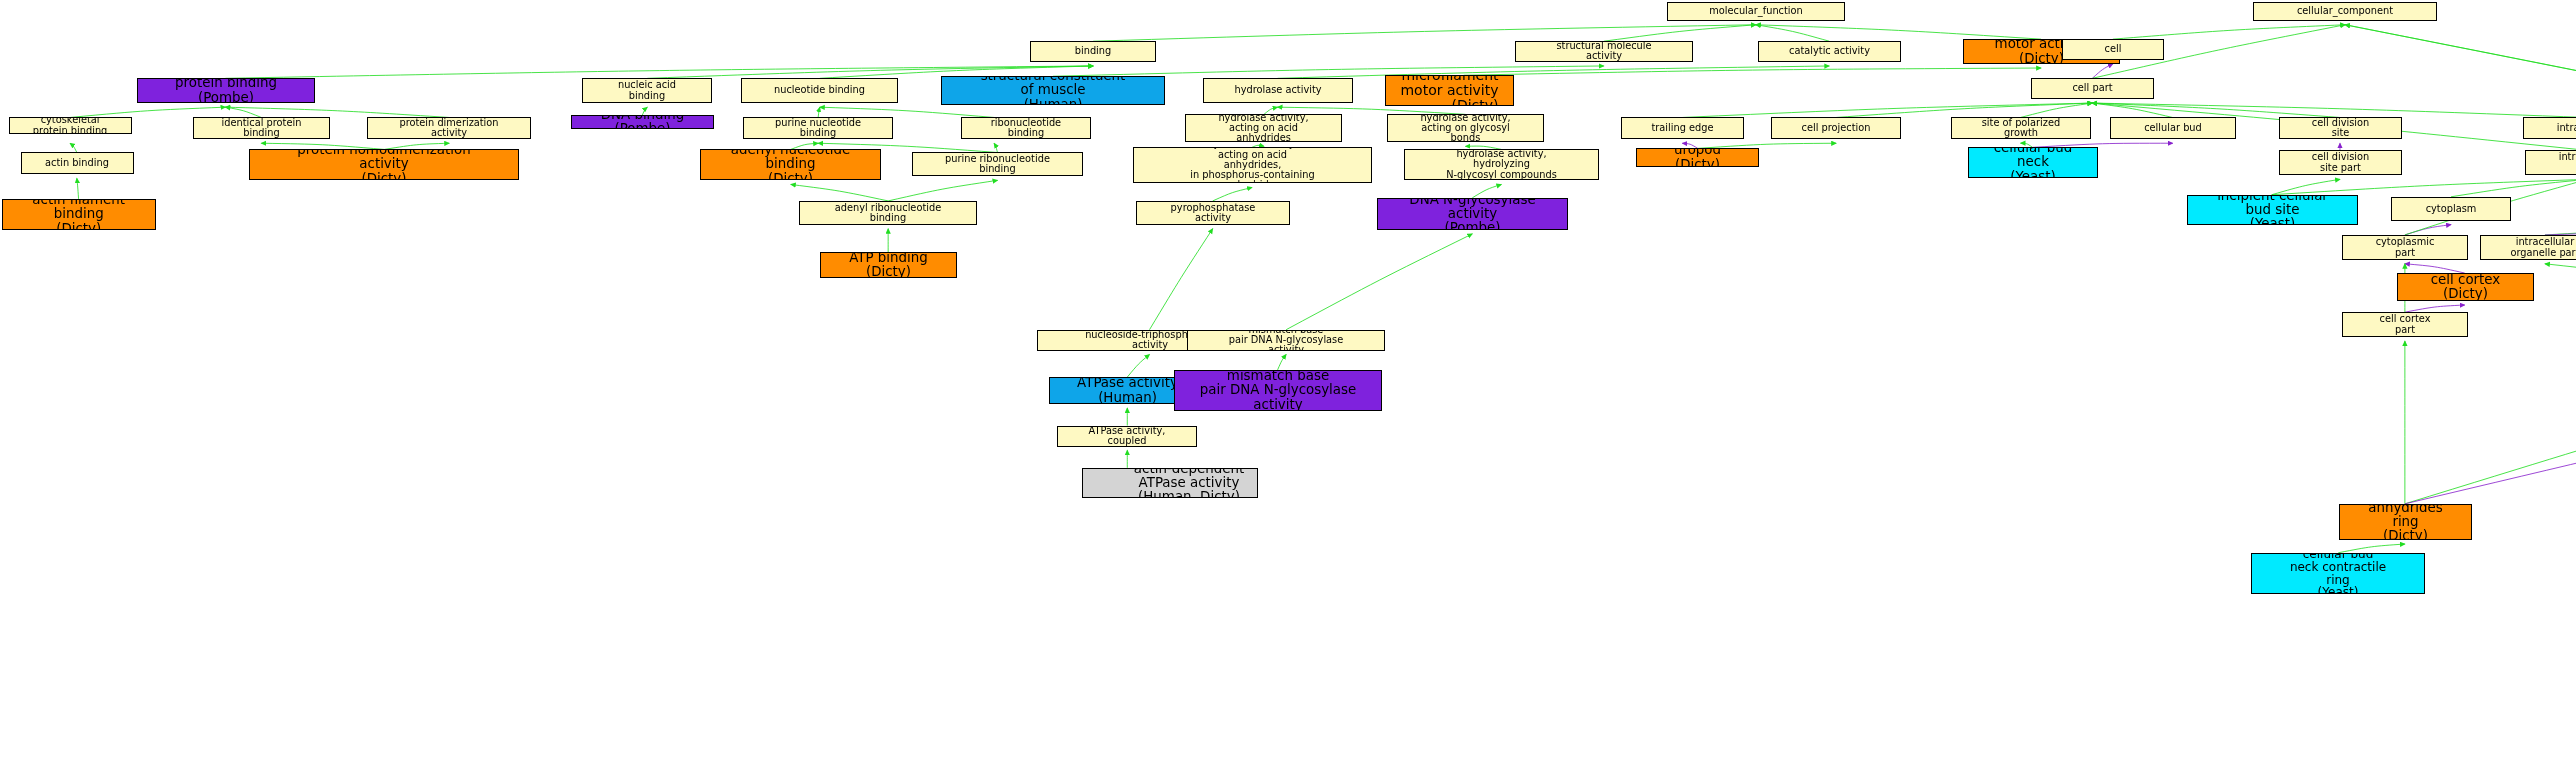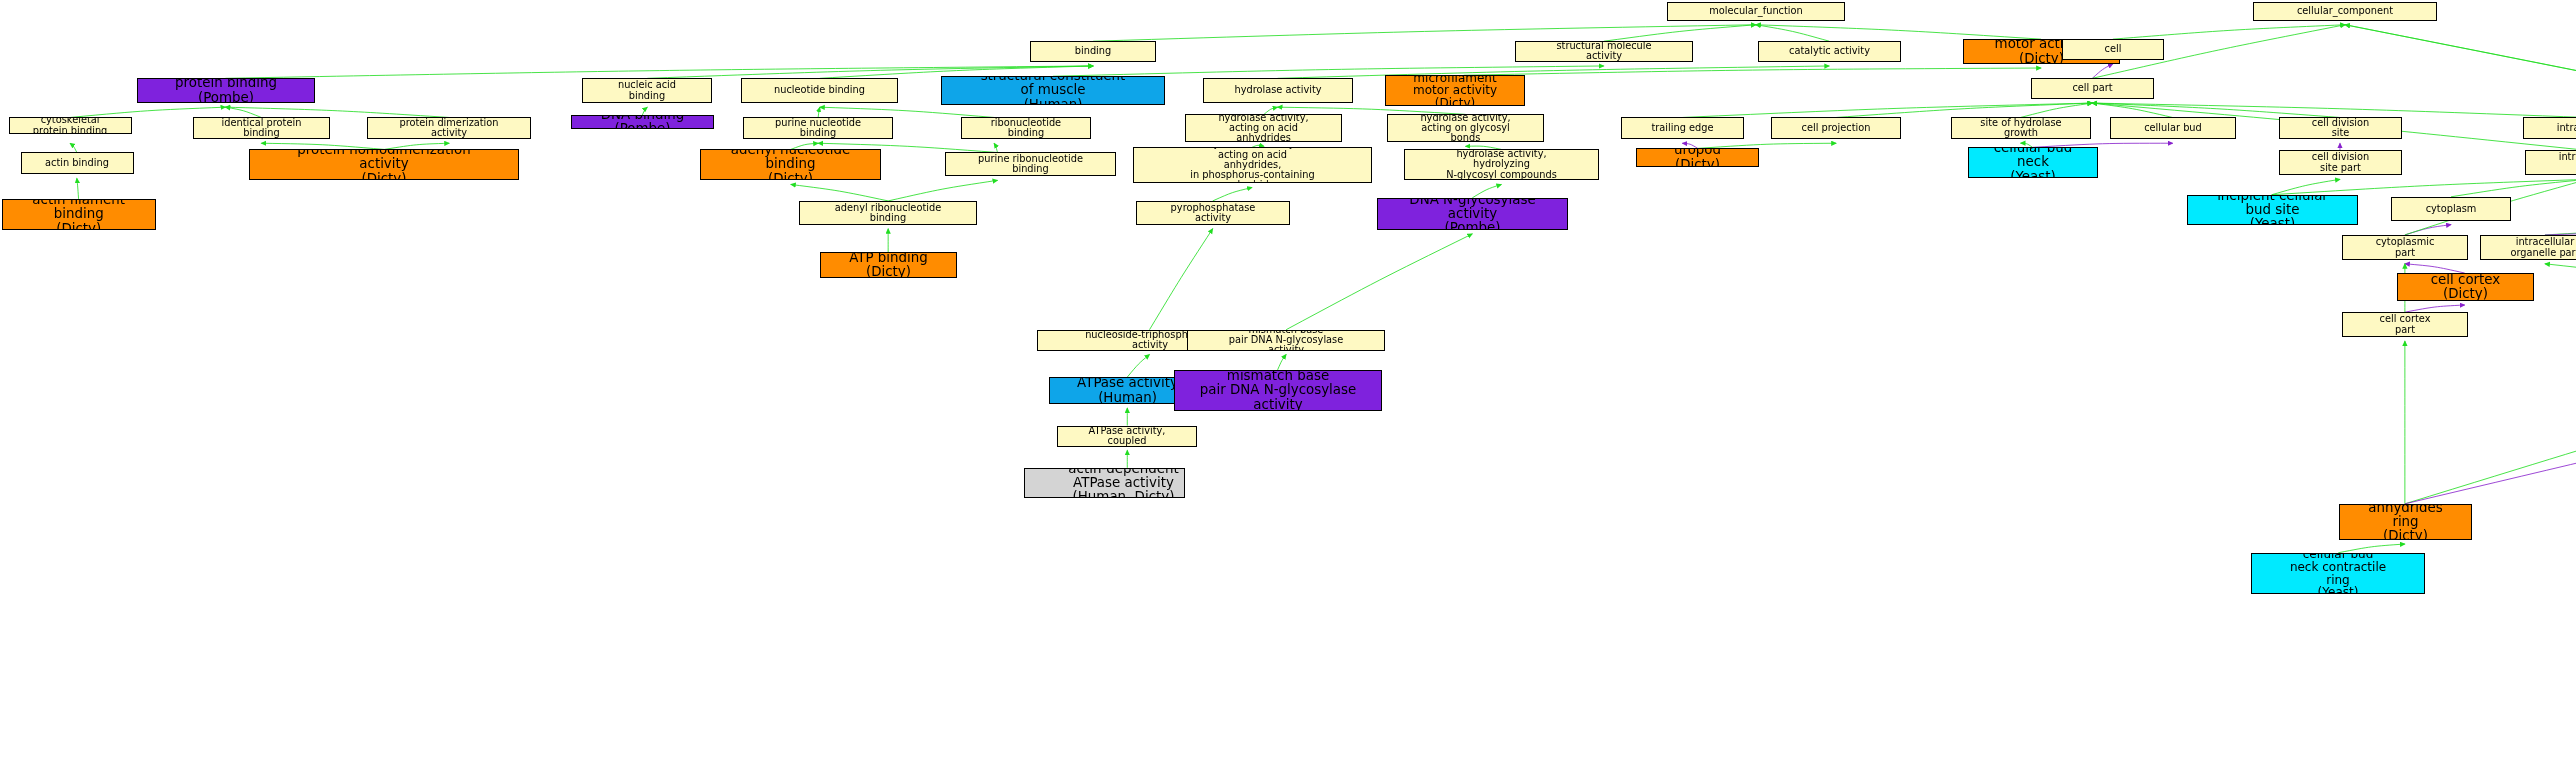--- a/index.html
+++ b/index.html
@@ -300,21 +300,21 @@
 (Dicty)</div>
     <div class="node c-purple lg" style="left: 137px; top: 78px; width: 178px; height: 25px; font-size: 13.4px;">protein binding
 (Pombe)</div>
     <div class="node c-white sm" style="left: 582px; top: 78px; width: 130px; height: 25px; font-size: 9.8px;">nucleic acid
 binding</div>
     <div class="node c-white sm" style="left: 741px; top: 78px; width: 157px; height: 25px; font-size: 9.8px;">nucleotide binding</div>
     <div class="node c-red lg" style="left: 941px; top: 76px; width: 224px; height: 29px; font-size: 13.4px;">structural constituent
 of muscle
 (Human)</div>
     <div class="node c-white sm" style="left: 1203px; top: 78px; width: 150px; height: 25px; font-size: 9.8px;">hydrolase activity</div>
-    <div class="node c-orange lg" style="left: 1385px; top: 75px; width: 140px; height: 31px; font-size: 12px;">microfilament
+    <div class="node c-orange lg" style="left: 1385px; top: 75px; width: 129px; height: 31px; font-size: 14px; text-align: right;">microfilament
 motor activity
 (Dicty)</div>
     <div class="node c-white sm" style="left: 8.6px; top: 117px; width: 123px; height: 17px; font-size: 9.8px;">cytoskeletal
 protein binding</div>
     <div class="node c-white sm" style="left: 193px; top: 117px; width: 137px; height: 21.6px; font-size: 9.8px;">identical protein
 binding</div>
     <div class="node c-white sm" style="left: 367px; top: 117px; width: 164px; height: 21.6px; font-size: 9.8px;">protein dimerization
 activity</div>
     <div class="node c-purple lg" style="left: 571px; top: 115px; width: 143px; height: 14px; font-size: 13.4px;">DNA binding
 (Pombe)</div>
@@ -329,21 +329,21 @@
 acting on glycosyl
 bonds</div>
     <div class="node c-white sm" style="left: 1621px; top: 117px; width: 123px; height: 21.6px; font-size: 9.8px;">trailing edge</div>
     <div class="node c-white sm" style="left: 20.5px; top: 152px; width: 113px; height: 21.6px; font-size: 9.8px;">actin binding</div>
     <div class="node c-orange lg" style="left: 249px; top: 149px; width: 270px; height: 31px; font-size: 13.4px;">protein homodimerization
 activity
 (Dicty)</div>
     <div class="node c-orange lg" style="left: 700px; top: 149px; width: 181px; height: 31px; font-size: 13.4px;">adenyl nucleotide
 binding
 (Dicty)</div>
-    <div class="node c-white sm" style="left: 912px; top: 152px; width: 171px; height: 24px; font-size: 9.8px; margin-left: 33px;">purine ribonucleotide
+    <div class="node c-white sm" style="left: 912px; top: 152px; width: 171px; height: 24px; font-size: 9.8px;">purine ribonucleotide
 binding</div>
     <div class="node c-white sm" style="left: 1133px; top: 147px; width: 239px; height: 36px; font-size: 9.8px;">hydrolase activity,
 acting on acid
 anhydrides,
 in phosphorus-containing
 anhydrides</div>
     <div class="node c-white sm" style="left: 1404px; top: 149px; width: 195px; height: 31px; font-size: 9.8px;">hydrolase activity,
 hydrolyzing
 N-glycosyl compounds</div>
     <div class="node c-orange lg" style="left: 1636px; top: 148px; width: 123px; height: 19px; font-size: 13.4px;">uropod
@@ -367,28 +367,28 @@
 activity</div>
     <div class="node c-red lg" style="left: 1049px; top: 377px; width: 157px; height: 27px; font-size: 13.4px;">ATPase activity
 (Human)</div>
     <div class="node c-purple lg" style="left: 1174px; top: 370px; width: 208px; height: 41px; font-size: 13.4px;">purine-specific
 mismatch base
 pair DNA N-glycosylase
 activity
 (Pombe)</div>
     <div class="node c-white sm" style="left: 1057px; top: 426px; width: 140px; height: 20.6px; font-size: 9.8px;">ATPase activity,
 coupled</div>
-    <div class="node c-grey lg" style="left: 1024px; top: 468px; width: 161px; height: 30px; font-size: 13.4px; padding-left: 38px;">actin-dependent
+    <div class="node c-grey lg" style="left: 1082px; top: 468px; width: 176px; height: 30px; font-size: 13.4px; padding-left: 38px;">actin-dependent
 ATPase activity
 (Human, Dicty)</div>
     <div class="node c-white sm" style="left: 2253px; top: 2.1px; width: 184px; height: 18.5px; font-size: 9.8px;">cellular_component</div>
     <div class="node c-white sm" style="left: 2062px; top: 39px; width: 102px; height: 20.6px; font-size: 9.8px;">cell</div>
     <div class="node c-white sm" style="left: 2031px; top: 78px; width: 123px; height: 20.6px; font-size: 9.8px;">cell part</div>
     <div class="node c-white sm" style="left: 1771px; top: 117px; width: 130px; height: 21.6px; font-size: 9.8px;">cell projection</div>
-    <div class="node c-white sm" style="left: 1951px; top: 117px; width: 140px; height: 21.6px; font-size: 9.8px;">site of hydrolase
+    <div class="node c-white sm" style="left: 1951px; top: 117px; width: 140px; height: 21.6px; font-size: 9.8px;">site of polarized
 growth</div>
     <div class="node c-white sm" style="left: 2110px; top: 117px; width: 126px; height: 21.6px; font-size: 9.8px;">cellular bud</div>
     <div class="node c-white sm" style="left: 2279px; top: 117px; width: 123px; height: 21.6px; font-size: 9.8px;">cell division
 site</div>
     <div class="node c-white sm" style="left: 2523px; top: 117px; width: 126px; height: 21.6px; font-size: 9.8px;">intracellular</div>
     <div class="node c-cyan lg" style="left: 1968px; top: 147px; width: 130px; height: 31px; font-size: 13.4px;">cellular bud
 neck
 (Yeast)</div>
     <div class="node c-white sm" style="left: 2279px; top: 150px; width: 123px; height: 25px; font-size: 9.8px;">cell division
 site part</div>

